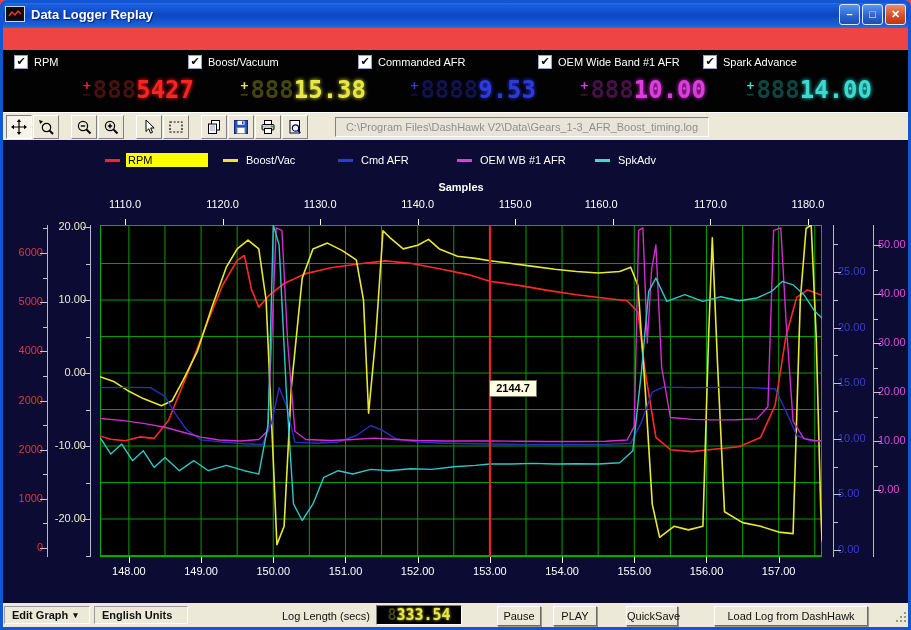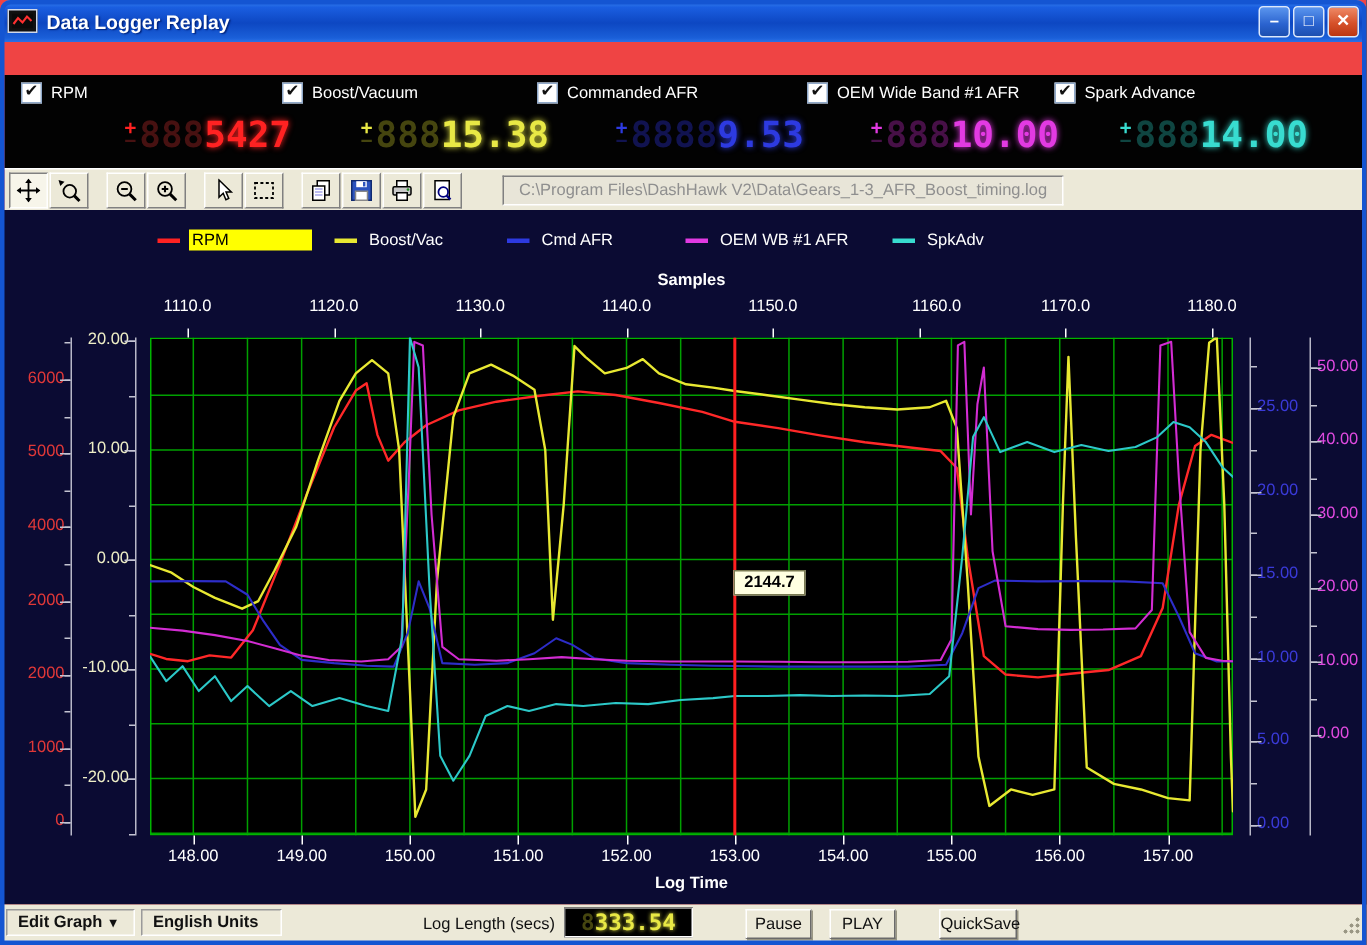--- a/index.html
+++ b/index.html
@@ -282,21 +282,20 @@
         <line x1="0" y1="330.5" x2="722" y2="330.5" stroke="#00a000" stroke-width="1"></line>
         <rect x="0.5" y="0.5" width="721" height="331" fill="none" stroke="#00b400" stroke-width="1"></rect>
         <polyline points="0.0,210.9 10.8,214.3 25.3,215.8 39.7,211.9 54.1,213.4 68.6,195.2 86.6,150.9 104.7,104.2 122.7,60.0 137.2,35.4 144.4,30.5 151.6,64.9 158.8,82.1 169.7,69.8 184.1,58.5 205.8,48.6 231.0,42.8 259.9,38.8 285.2,35.9 310.5,38.3 339.3,43.7 368.2,49.6 389.9,56.2 418.8,60.4 447.6,65.4 476.5,69.8 505.4,73.2 527.1,75.7 537.9,87.0 545.1,146.0 555.9,212.4 570.4,224.7 592.0,226.6 613.7,224.2 639.0,221.7 660.6,212.4 675.1,180.4 685.9,111.6 696.7,72.3 707.6,64.9 722.0,70.3" fill="none" stroke="#ff2828" stroke-width="1.6" stroke-linejoin="round" stroke-linecap="round"></polyline>
         <polyline points="0.0,151.7 14.4,156.8 28.9,166.3 43.3,173.6 61.4,180.8 72.2,175.7 83.0,155.3 97.5,126.1 111.9,82.3 126.3,42.2 137.2,23.9 148.0,15.1 158.8,23.9 166.1,75.0 173.3,235.6 176.9,319.6 184.1,301.3 191.3,162.6 202.2,53.1 213.0,23.9 227.4,18.1 241.9,25.4 256.3,34.8 263.5,75.0 268.6,188.2 275.8,111.5 283.0,5.7 290.2,12.9 303.2,23.9 317.7,20.3 328.5,14.4 339.3,23.9 357.4,31.2 375.4,33.4 389.9,35.7 411.5,38.5 433.2,41.4 454.9,44.3 476.5,46.5 498.2,48.0 519.8,46.5 530.7,42.2 537.9,60.4 545.1,162.6 552.3,279.4 559.6,312.3 574.0,301.3 588.4,304.9 602.9,301.3 608.6,111.5 612.3,12.9 617.3,133.4 624.5,286.7 642.6,297.6 660.6,301.3 678.7,307.1 693.1,308.6 700.3,75.0 706.1,3.5 711.2,-0.2 716.2,111.5 720.6,279.4 722.0,315.9" fill="none" stroke="#e8e832" stroke-width="1.6" stroke-linejoin="round" stroke-linecap="round"></polyline>
         <polyline points="0.0,162.6 28.9,162.4 50.5,162.6 65.0,171.5 75.8,189.3 86.6,204.9 101.1,214.9 122.7,217.1 144.4,218.8 162.5,219.4 171.8,197.1 179.1,162.6 186.3,180.4 194.9,217.1 216.6,218.2 238.3,217.1 256.3,210.5 270.8,200.5 281.6,204.9 296.0,213.8 317.7,217.1 346.6,218.2 375.4,218.8 389.9,219.0 418.8,219.4 447.6,219.4 476.5,219.4 505.4,219.4 530.7,218.2 541.5,197.1 552.3,167.1 563.2,162.1 592.0,162.6 620.9,162.4 649.8,162.6 675.1,163.8 685.9,186.0 696.7,210.5 711.2,216.0 722.0,216.0" fill="none" stroke="#2d2dc8" stroke-width="1.4" stroke-linejoin="round" stroke-linecap="round"></polyline>
         <polyline points="0.0,193.5 21.7,195.4 43.3,198.4 65.0,202.3 83.0,207.2 101.1,212.1 119.1,215.0 140.8,216.0 158.8,214.5 167.5,206.2 172.6,93.5 176.2,2.9 181.9,5.3 187.7,118.0 194.9,206.2 205.8,214.5 231.0,215.5 252.7,214.5 274.4,213.1 296.0,214.5 317.7,215.5 346.6,216.0 368.2,216.0 389.9,216.0 418.8,216.2 447.6,216.5 476.5,216.5 505.4,216.2 527.1,215.0 534.3,201.3 538.6,5.3 542.9,2.9 547.3,118.0 551.6,44.5 555.9,20.0 561.7,142.5 570.4,192.5 592.0,194.4 613.7,194.9 635.4,194.7 657.0,193.9 667.9,181.7 673.6,5.3 680.8,2.9 685.9,93.5 693.1,196.4 703.9,213.6 714.8,215.5 722.0,215.8" fill="none" stroke="#d22cd2" stroke-width="1.4" stroke-linejoin="round" stroke-linecap="round"></polyline>
         <polyline points="0.0,212.5 10.8,229.1 21.7,219.1 32.5,235.7 43.3,225.8 54.1,242.4 65.0,232.4 79.4,245.7 93.9,235.7 108.3,245.7 126.3,240.4 144.4,245.7 158.8,249.0 168.2,199.2 173.3,0.0 179.1,19.9 186.3,166.0 193.5,278.9 202.2,295.5 213.0,278.9 223.8,252.3 238.3,245.7 252.7,249.0 270.8,244.4 288.8,245.7 310.5,243.7 332.1,244.4 353.8,241.7 375.4,240.4 389.9,239.0 411.5,239.0 433.2,238.4 454.9,239.0 476.5,238.7 498.2,239.0 519.8,237.7 532.8,225.8 541.5,146.1 548.7,66.4 555.9,53.1 566.8,76.4 584.8,69.7 602.9,76.4 620.9,71.7 639.0,75.7 657.0,73.0 671.5,66.4 682.3,56.4 693.1,59.8 703.9,69.7 714.8,86.3 722.0,93.0" fill="none" stroke="#2cc8c8" stroke-width="1.4" stroke-linejoin="round" stroke-linecap="round"></polyline>
         <line x1="389.88000000000045" y1="0" x2="389.88000000000045" y2="332" stroke="#ff2020" stroke-width="2"></line>
       </svg>
     <div class="tooltip">2144.7</div>
-    <div class="ax-title" style="top:443px">Log Time</div>
   <div class="axline" style="left: 47px;"></div>
       <div class="ticklabel" style="left: 0px; width: 43px; top: 106px; text-align: right; color: rgb(224, 56, 56);">6000</div>
       <div class="tick" style="left: 40px; width: 7px; height: 1px; top: 113px;"></div>
       <div class="ticklabel" style="left: 0px; width: 43px; top: 155.167px; text-align: right; color: rgb(224, 56, 56);">5000</div>
       <div class="tick" style="left: 40px; width: 7px; height: 1px; top: 162.167px;"></div>
       <div class="ticklabel" style="left: 0px; width: 43px; top: 204.333px; text-align: right; color: rgb(224, 56, 56);">4000</div>
       <div class="tick" style="left: 40px; width: 7px; height: 1px; top: 211.333px;"></div>
       <div class="ticklabel" style="left: 0px; width: 43px; top: 253.5px; text-align: right; color: rgb(224, 56, 56);">2000</div>
       <div class="tick" style="left: 40px; width: 7px; height: 1px; top: 260.5px;"></div>
       <div class="ticklabel" style="left: 0px; width: 43px; top: 302.667px; text-align: right; color: rgb(224, 56, 56);">2000</div>
@@ -392,21 +391,21 @@
       <div class="ticklabel" style="left: 97px; width: 56px; top: 58px; text-align: center;">1110.0</div>
       <div class="tick" style="left: 125px; top: 79px; width: 1px; height: 6px; background: rgb(255, 255, 255);"></div>
       <div class="ticklabel" style="left: 194.571px; width: 56px; top: 58px; text-align: center;">1120.0</div>
       <div class="tick" style="left: 222.571px; top: 79px; width: 1px; height: 6px; background: rgb(255, 255, 255);"></div>
       <div class="ticklabel" style="left: 292.143px; width: 56px; top: 58px; text-align: center;">1130.0</div>
       <div class="tick" style="left: 320.143px; top: 79px; width: 1px; height: 6px; background: rgb(255, 255, 255);"></div>
       <div class="ticklabel" style="left: 389.714px; width: 56px; top: 58px; text-align: center;">1140.0</div>
       <div class="tick" style="left: 417.714px; top: 79px; width: 1px; height: 6px; background: rgb(255, 255, 255);"></div>
       <div class="ticklabel" style="left: 487.286px; width: 56px; top: 58px; text-align: center;">1150.0</div>
       <div class="tick" style="left: 515.286px; top: 79px; width: 1px; height: 6px; background: rgb(255, 255, 255);"></div>
-      <div class="ticklabel" style="left: 584.857px; width: 56px; top: 58px; text-align: right;">1160.0</div>
+      <div class="ticklabel" style="left: 584.857px; width: 56px; top: 58px; text-align: left;">1160.0</div>
       <div class="tick" style="left: 612.857px; top: 79px; width: 1px; height: 6px; background: rgb(255, 255, 255);"></div>
       <div class="ticklabel" style="left: 682.429px; width: 56px; top: 58px; text-align: center;">1170.0</div>
       <div class="tick" style="left: 710.429px; top: 79px; width: 1px; height: 6px; background: rgb(255, 255, 255);"></div>
       <div class="ticklabel" style="left: 780px; width: 56px; top: 58px; text-align: center;">1180.0</div>
       <div class="tick" style="left: 808px; top: 79px; width: 1px; height: 6px; background: rgb(255, 255, 255);"></div>
       <div class="tick" style="left: 128.88px; top: 417px; width: 1px; height: 6px; background: rgb(255, 255, 255);"></div>
       <div class="ticklabel" style="left: 100.88px; width: 56px; top: 425px; text-align: center;">148.00</div>
       <div class="tick" style="left: 201.08px; top: 417px; width: 1px; height: 6px; background: rgb(255, 255, 255);"></div>
       <div class="ticklabel" style="left: 173.08px; width: 56px; top: 425px; text-align: center;">149.00</div>
       <div class="tick" style="left: 273.28px; top: 417px; width: 1px; height: 6px; background: rgb(255, 255, 255);"></div>
@@ -437,16 +436,17 @@
         <span>English Units</span>
       </div>
       <div class="sb-label" style="left: 272px; width: 98px;">Log Length (secs)</div>
       <div class="sb-led" style="left: 376px; width: 86px;">
         <span style="color: rgb(69, 69, 15);">8</span>
         <span style="color: rgb(232, 232, 69); text-shadow: rgb(232, 232, 69) 0px 0px 3px;">333.54</span>
       </div>
       <div class="sb-btn" style="left: 497px; width: 44px;">Pause</div>
       <div class="sb-btn" style="left: 553px; width: 44px;">PLAY</div>
       <div class="sb-btn" style="left: 626px; width: 52px;">QuickSave</div>
+      <div class="sb-btn" style="left: 714px; width: 154px;">Load Log from DashHawk</div>
     </div>
 
   <div class="frame"></div>
 </div>
 
 </body></html>

